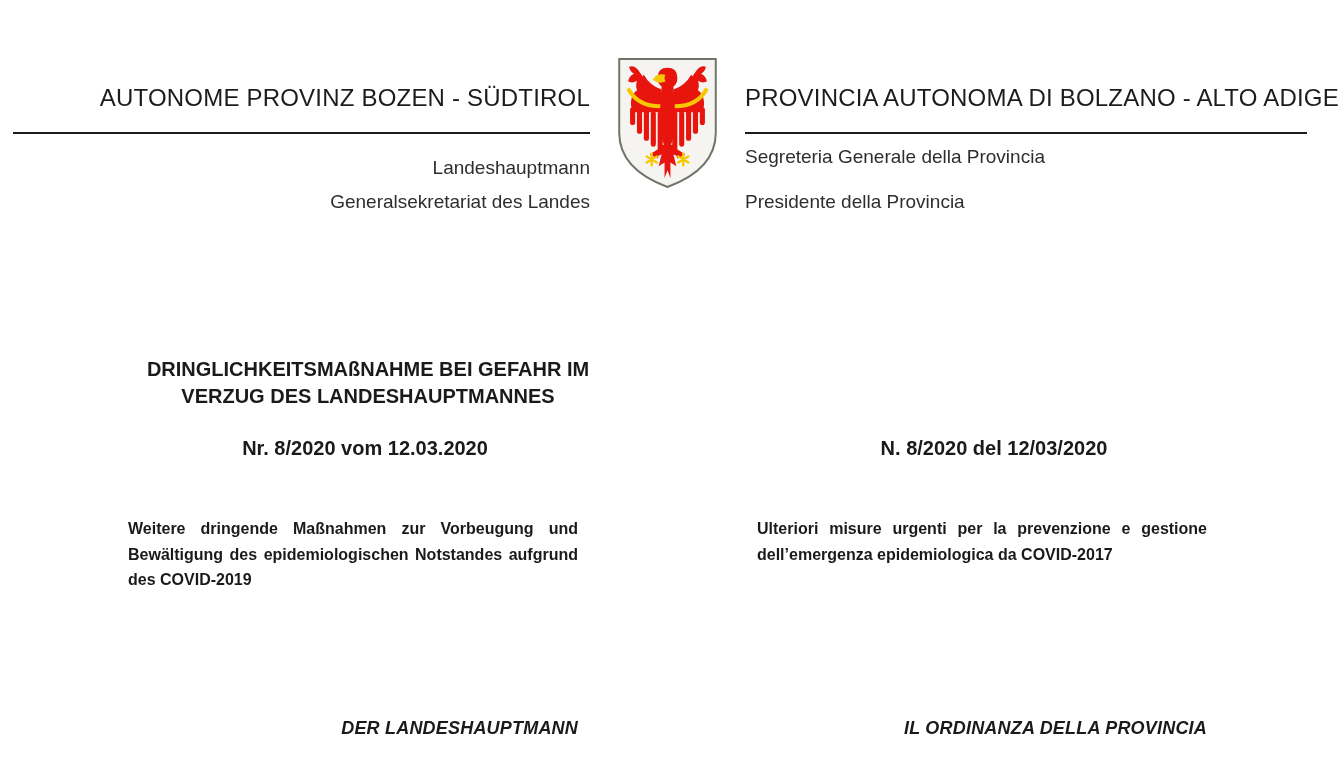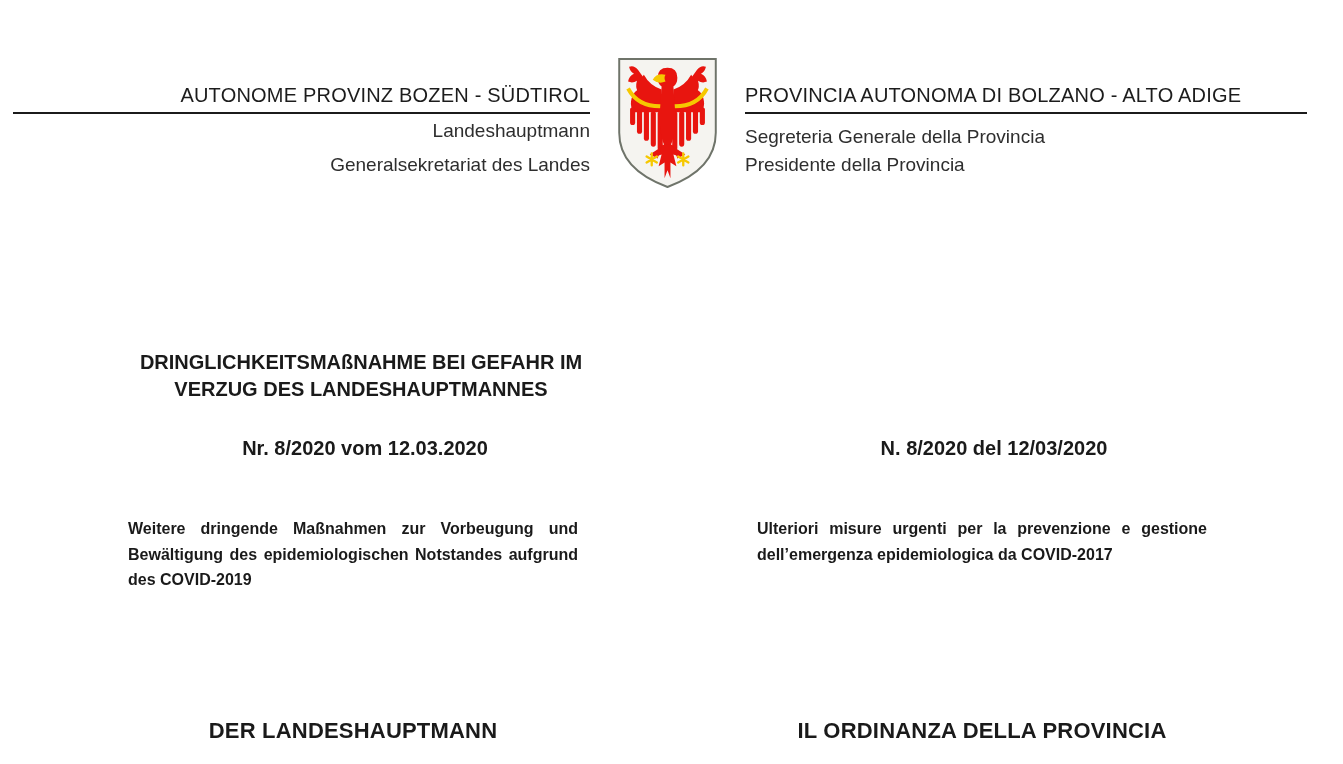--- a/index.html
+++ b/index.html
@@ -9,56 +9,56 @@
     background:#ffffff;
     overflow:hidden;
     font-family:"Liberation Sans","DejaVu Sans",sans-serif;
     color:var(--text,#1a1a1a);
   }
   
   .org{position:absolute;top:84px;}
   .org-left{left:13px;width:577px;text-align:right;}
   .org-right{left:745px;width:562px;text-align:left;}
   .org-name{
-    font-size:20px;
+    font-size:24px;
     letter-spacing:0.2px;
     color:#1c1c1c;
     white-space:nowrap;
-    padding-bottom:5px;
+    padding-bottom:20px;
     border-bottom:2px solid var(--rule,#1b1b1b);
   }
   .org-sub{font-size:19px;color:#2e2e2e;line-height:22px;}
-  .org-sub.first{margin-top:6px;}
+  .org-sub.first{margin-top:23px;}
   .org-sub.second{margin-top:12px;}
   .coat{position:absolute;left:616px;top:56px;width:103px;height:134px;}
   .coat svg{display:block;width:100%;height:100%;}
   .shield-bg{fill:var(--shield-fill,#f5f4f0);}
   .shield-border{fill:none;stroke:var(--shield-border,#6f746a);stroke-width:2;}
   .eagle{fill:var(--accent-red,#e8150f);}
   .gold-stroke{fill:none;stroke:var(--accent-yellow,#f6c800);}
   .gold-fill{fill:var(--accent-yellow,#f6c800);}
   
   .col{position:absolute;top:341px;width:450px;height:423px;}
   .col-left{left:128px;}
   .col-right{left:757px;}
   .doc-title{
-    position:absolute;top:0;left:0;width:100%;margin:8px;
+    position:absolute;top:0;left:0;width:100%;margin:15px;
     text-align:center;font-size:20px;font-weight:bold;line-height:27px;
   }
   .doc-number{
     position:absolute;top:96px;left:12px;width:100%;
     text-align:center;font-size:20px;font-weight:bold;
   }
   .doc-subject{
     position:absolute;top:175px;left:0;width:100%;margin:0;
     text-align:justify;font-size:16px;font-weight:bold;line-height:25.5px;
   }
   .doc-issuer{
     position:absolute;top:377px;left:0;width:100%;
-    text-align:center;font-size:22px;font-weight:bold;letter-spacing:0.2px;
+    text-align:right;font-size:18px;font-weight:bold;letter-spacing:0.2px;font-style:italic;
   }
 </style>
 </head>
 <body>
 
 <div class="page">
 
   <header>
 
     <div class="org org-left">

